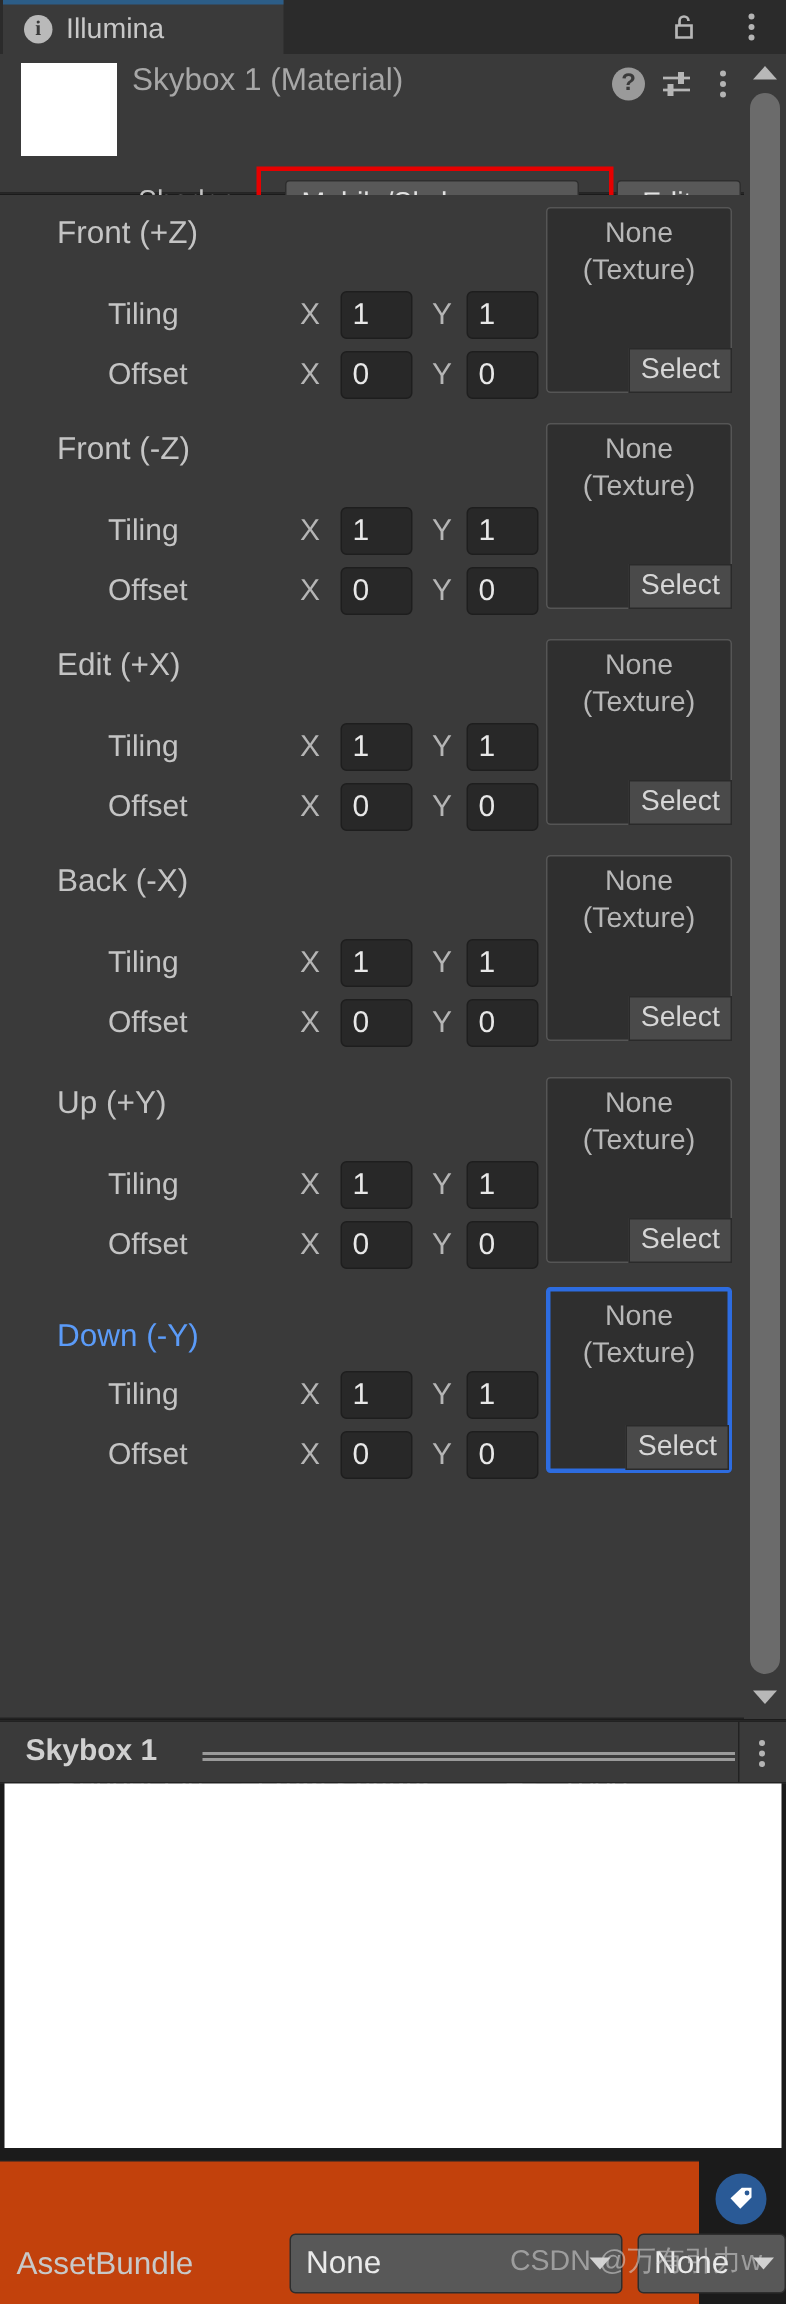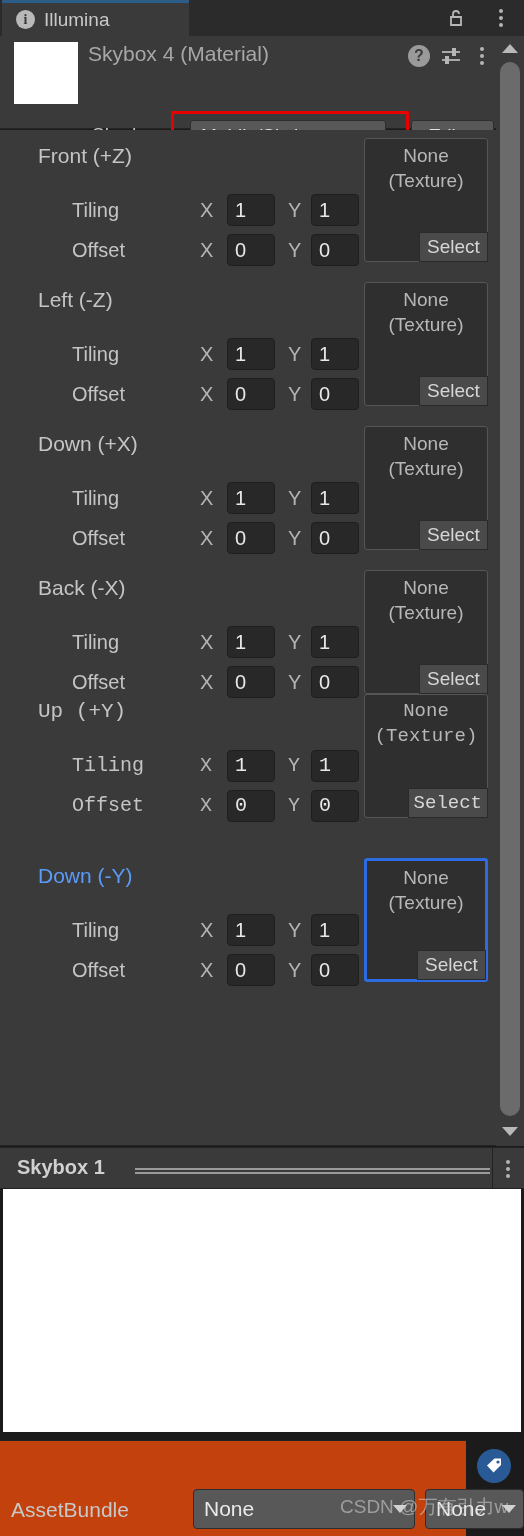--- a/index.html
+++ b/index.html
@@ -183,21 +183,21 @@
     left: 0;
     width: 494px;
     height: 144px;
   }
   .sec-title {
     position: absolute;
     left: 38px; top: 14px;
     color: #c4c4c4;
     font-size: 21px;
   }
-  .sec-title.hl { color: #5b9bf8; }
+  .sec-title.hl { color: #5b9bf8; margin-top: 15px; }
 
   .row {
     position: absolute;
     left: 0;
     height: 36px;
   }
   .row-label {
     position: absolute;
     left: 72px;
     color: #c4c4c4;
@@ -454,21 +454,21 @@
     </div>
     <div class="tab-kebab kebab">
       <i></i>
         <i></i>
         <i></i>
     </div>
   </div>
 
   <div class="hdr">
     <div class="mat-thumb"></div>
-    <div class="mat-title">Skybox 4 (Material)</div>
+    <div class="mat-title">Skybox 1 (Material)</div>
 
     <div class="help-icon">?</div>
     <div class="preset-icon">
       <svg width="22" height="20" viewBox="0 0 22 20">
         <line x1="2" y1="6" x2="20" y2="6" stroke="#b6b6b6" stroke-width="1.8"></line>
         <line x1="2" y1="14" x2="20" y2="14" stroke="#b6b6b6" stroke-width="1.8"></line>
         <rect x="12" y="2" width="4" height="8" fill="#b6b6b6"></rect>
         <rect x="5" y="10" width="4" height="8" fill="#b6b6b6"></rect>
       </svg>
     </div>
@@ -510,21 +510,21 @@
 
       <div class="texslot">
         <div class="tex-none">
           <div>None</div>
           <div>(Texture)</div>
         </div>
         <div class="tex-select">Select</div>
       </div>
     </div>
         <div class="section" style="top: 144px;">
-      <div class="sec-title">Left (-Z)</div>
+      <div class="sec-title">Front (-Z)</div>
 
       <div class="row" style="top:62px">
         <span class="row-label">Tiling</span>
         <span class="axis ax-x">X</span>
         <span class="numf f-x">1</span>
         <span class="axis ax-y">Y</span>
         <span class="numf f-y">1</span>
       </div>
 
       <div class="row" style="top:102px">
@@ -537,21 +537,21 @@
 
       <div class="texslot">
         <div class="tex-none">
           <div>None</div>
           <div>(Texture)</div>
         </div>
         <div class="tex-select">Select</div>
       </div>
     </div>
         <div class="section" style="top: 288px;">
-      <div class="sec-title">Down (+X)</div>
+      <div class="sec-title">Edit (+X)</div>
 
       <div class="row" style="top:62px">
         <span class="row-label">Tiling</span>
         <span class="axis ax-x">X</span>
         <span class="numf f-x">1</span>
         <span class="axis ax-y">Y</span>
         <span class="numf f-y">1</span>
       </div>
 
       <div class="row" style="top:102px">
@@ -590,21 +590,21 @@
       </div>
 
       <div class="texslot">
         <div class="tex-none">
           <div>None</div>
           <div>(Texture)</div>
         </div>
         <div class="tex-select">Select</div>
       </div>
     </div>
-        <div class="section" style="top: 556px; font-family: Liberation Mono, monospace;">
+        <div class="section" style="top: 580px;">
       <div class="sec-title">Up (+Y)</div>
 
       <div class="row" style="top:62px">
         <span class="row-label">Tiling</span>
         <span class="axis ax-x">X</span>
         <span class="numf f-x">1</span>
         <span class="axis ax-y">Y</span>
         <span class="numf f-y">1</span>
       </div>
 

